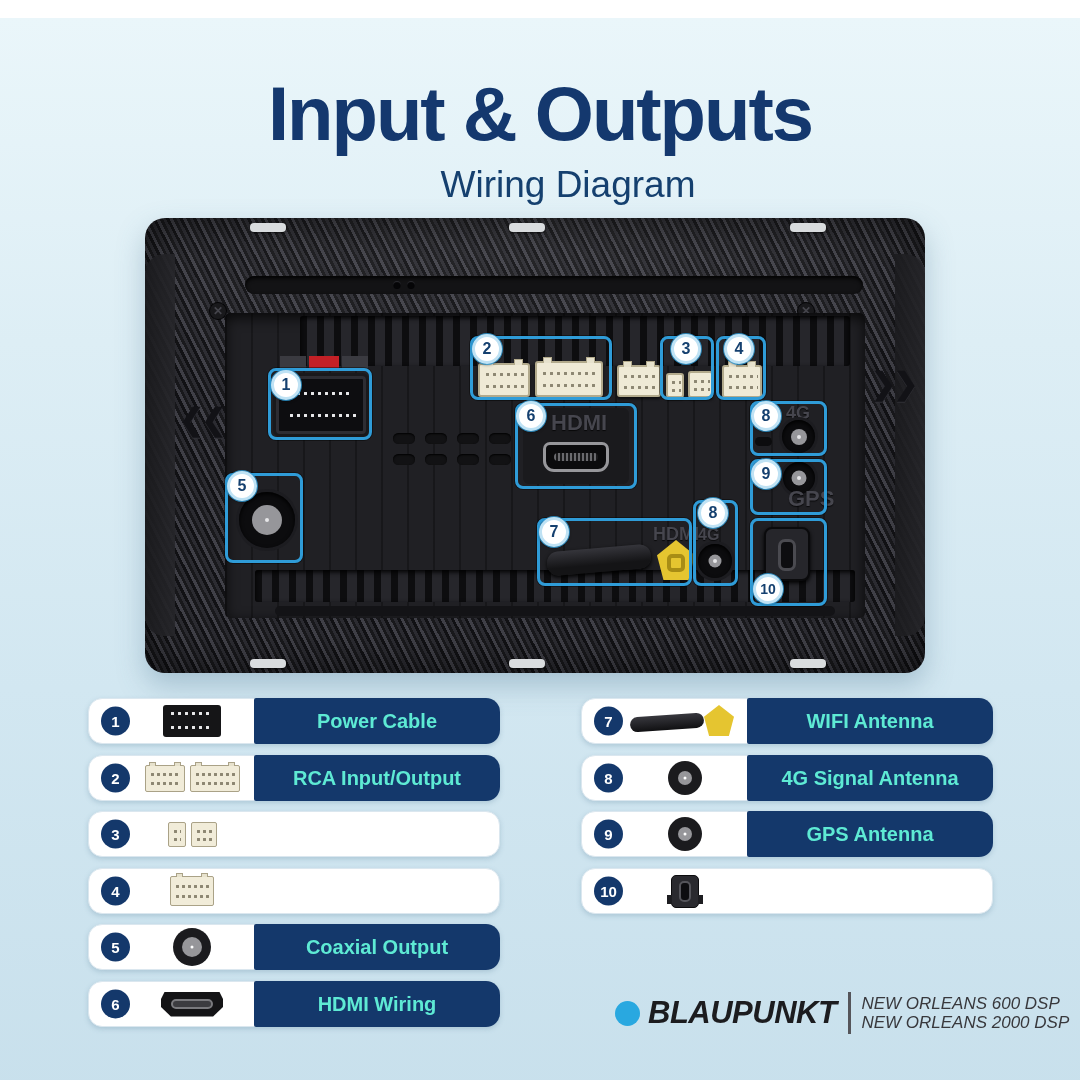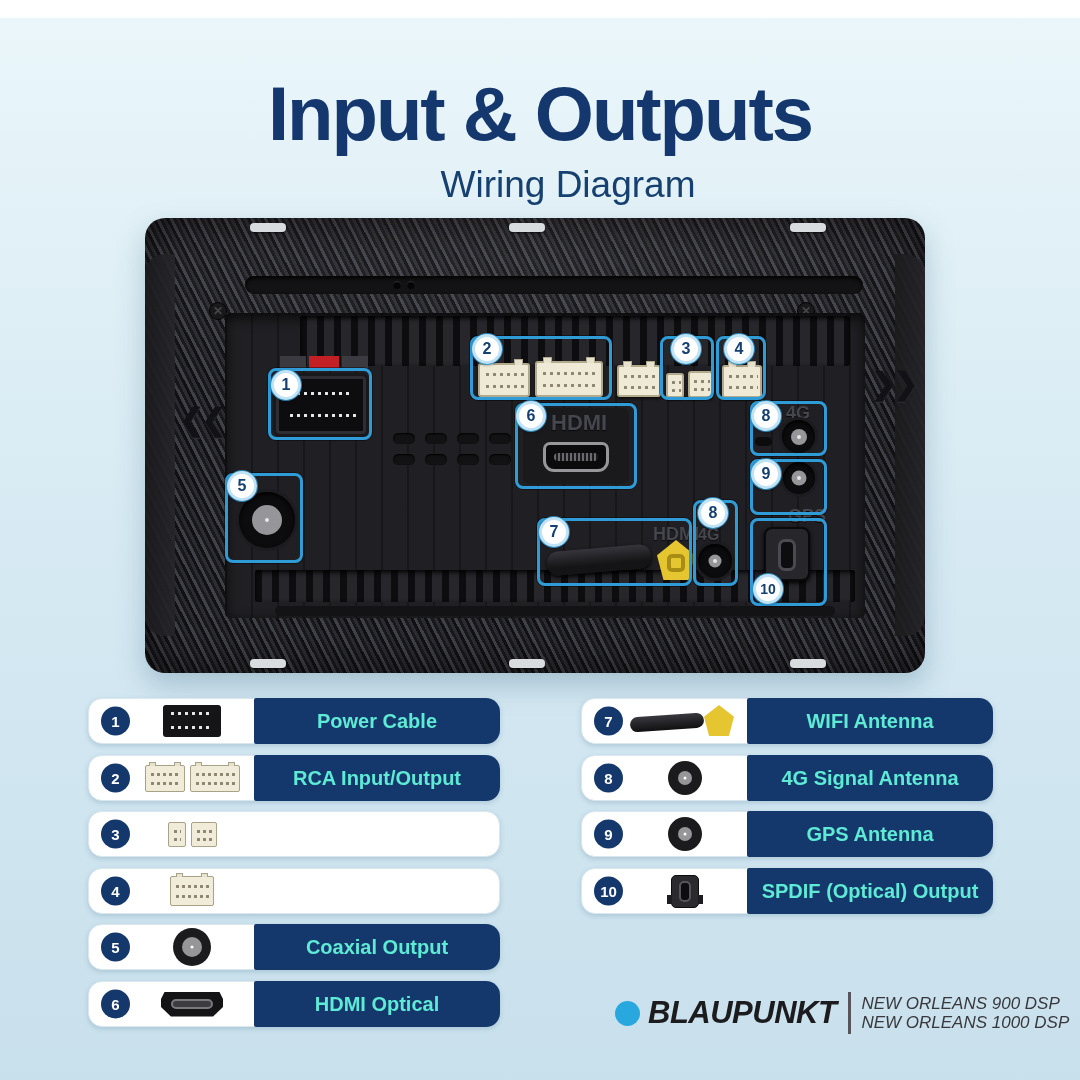--- a/index.html
+++ b/index.html
@@ -204,21 +204,21 @@
       <div class="mid" style="width:16px;height:16px;"></div>
         <div class="dot"></div>
     </div>
     <div class="cbox" style="left:605px;top:183px;width:77px;height:55px;"></div>
     <div class="badge" style="left:606px;top:183px;">8</div>
 
     <div class="rf" style="left:638px;top:244px;width:32px;height:32px;">
       <div class="mid" style="width:15px;height:15px;"></div>
         <div class="dot"></div>
     </div>
-    <span class="dlabel" style="left:643px;top:288px;font-size:18px;">GPS</span>
+    <span class="dlabel" style="left:643px;top:268px;font-size:22px;">GPS</span>
     <div class="cbox" style="left:605px;top:241px;width:77px;height:56px;"></div>
     <div class="badge" style="left:606px;top:241px;">9</div>
 
     <div class="rf" style="left:94px;top:274px;width:56px;height:56px;">
       <div class="mid" style="width:30px;height:30px;"></div>
         <div class="dot"></div>
     </div>
     <div class="cbox" style="left:80px;top:255px;width:78px;height:90px;"></div>
     <div class="badge" style="left:82px;top:253px;">5</div>
 
@@ -319,21 +319,21 @@
   </div>
 
   <div class="lrow" style="left:88px;top:963px;">
     <div class="lnum">6</div>
     <div class="licon">
         <div class="ic ic-hdmi">
           <div class="slot"></div>
         </div>
       </div>
     <div class="lbar">
-        <span class="ltext">HDMI Optical</span>
+        <span class="ltext">HDMI Wiring</span>
       </div>
   </div>
 
   <div class="lrow" style="left:581px;top:680px;">
     <div class="lnum">7</div>
     <div class="licon">
         <div class="ic ic-wifi">
       <div class="bar"></div>
           <div class="penta">
             <div class="ring"></div>
@@ -373,28 +373,25 @@
 
   <div class="lrow" style="left:581px;top:850px;">
     <div class="lnum">10</div>
     <div class="licon">
         <div class="ic ic-spdif">
       <div class="inner"></div>
           <div class="wing" style="left:-5px;"></div>
           <div class="wing" style="right:-5px;"></div>
     </div>
       </div>
-    <div class="lbar">
-        <span class="ltext">SPDIF (Optical) Output</span>
-      </div>
   </div>
 
   <div class="footer">
     <div class="bdot"></div>
     <div class="brand">BLAUPUNKT</div>
     <div class="fdiv"></div>
     <div class="models">
-      <div class="mline">NEW ORLEANS 900 DSP</div>
-      <div class="mline">NEW ORLEANS 1000 DSP</div>
+      <div class="mline">NEW ORLEANS 600 DSP</div>
+      <div class="mline">NEW ORLEANS 2000 DSP</div>
     </div>
   </div>
 
 </div>
 
 </body></html>

